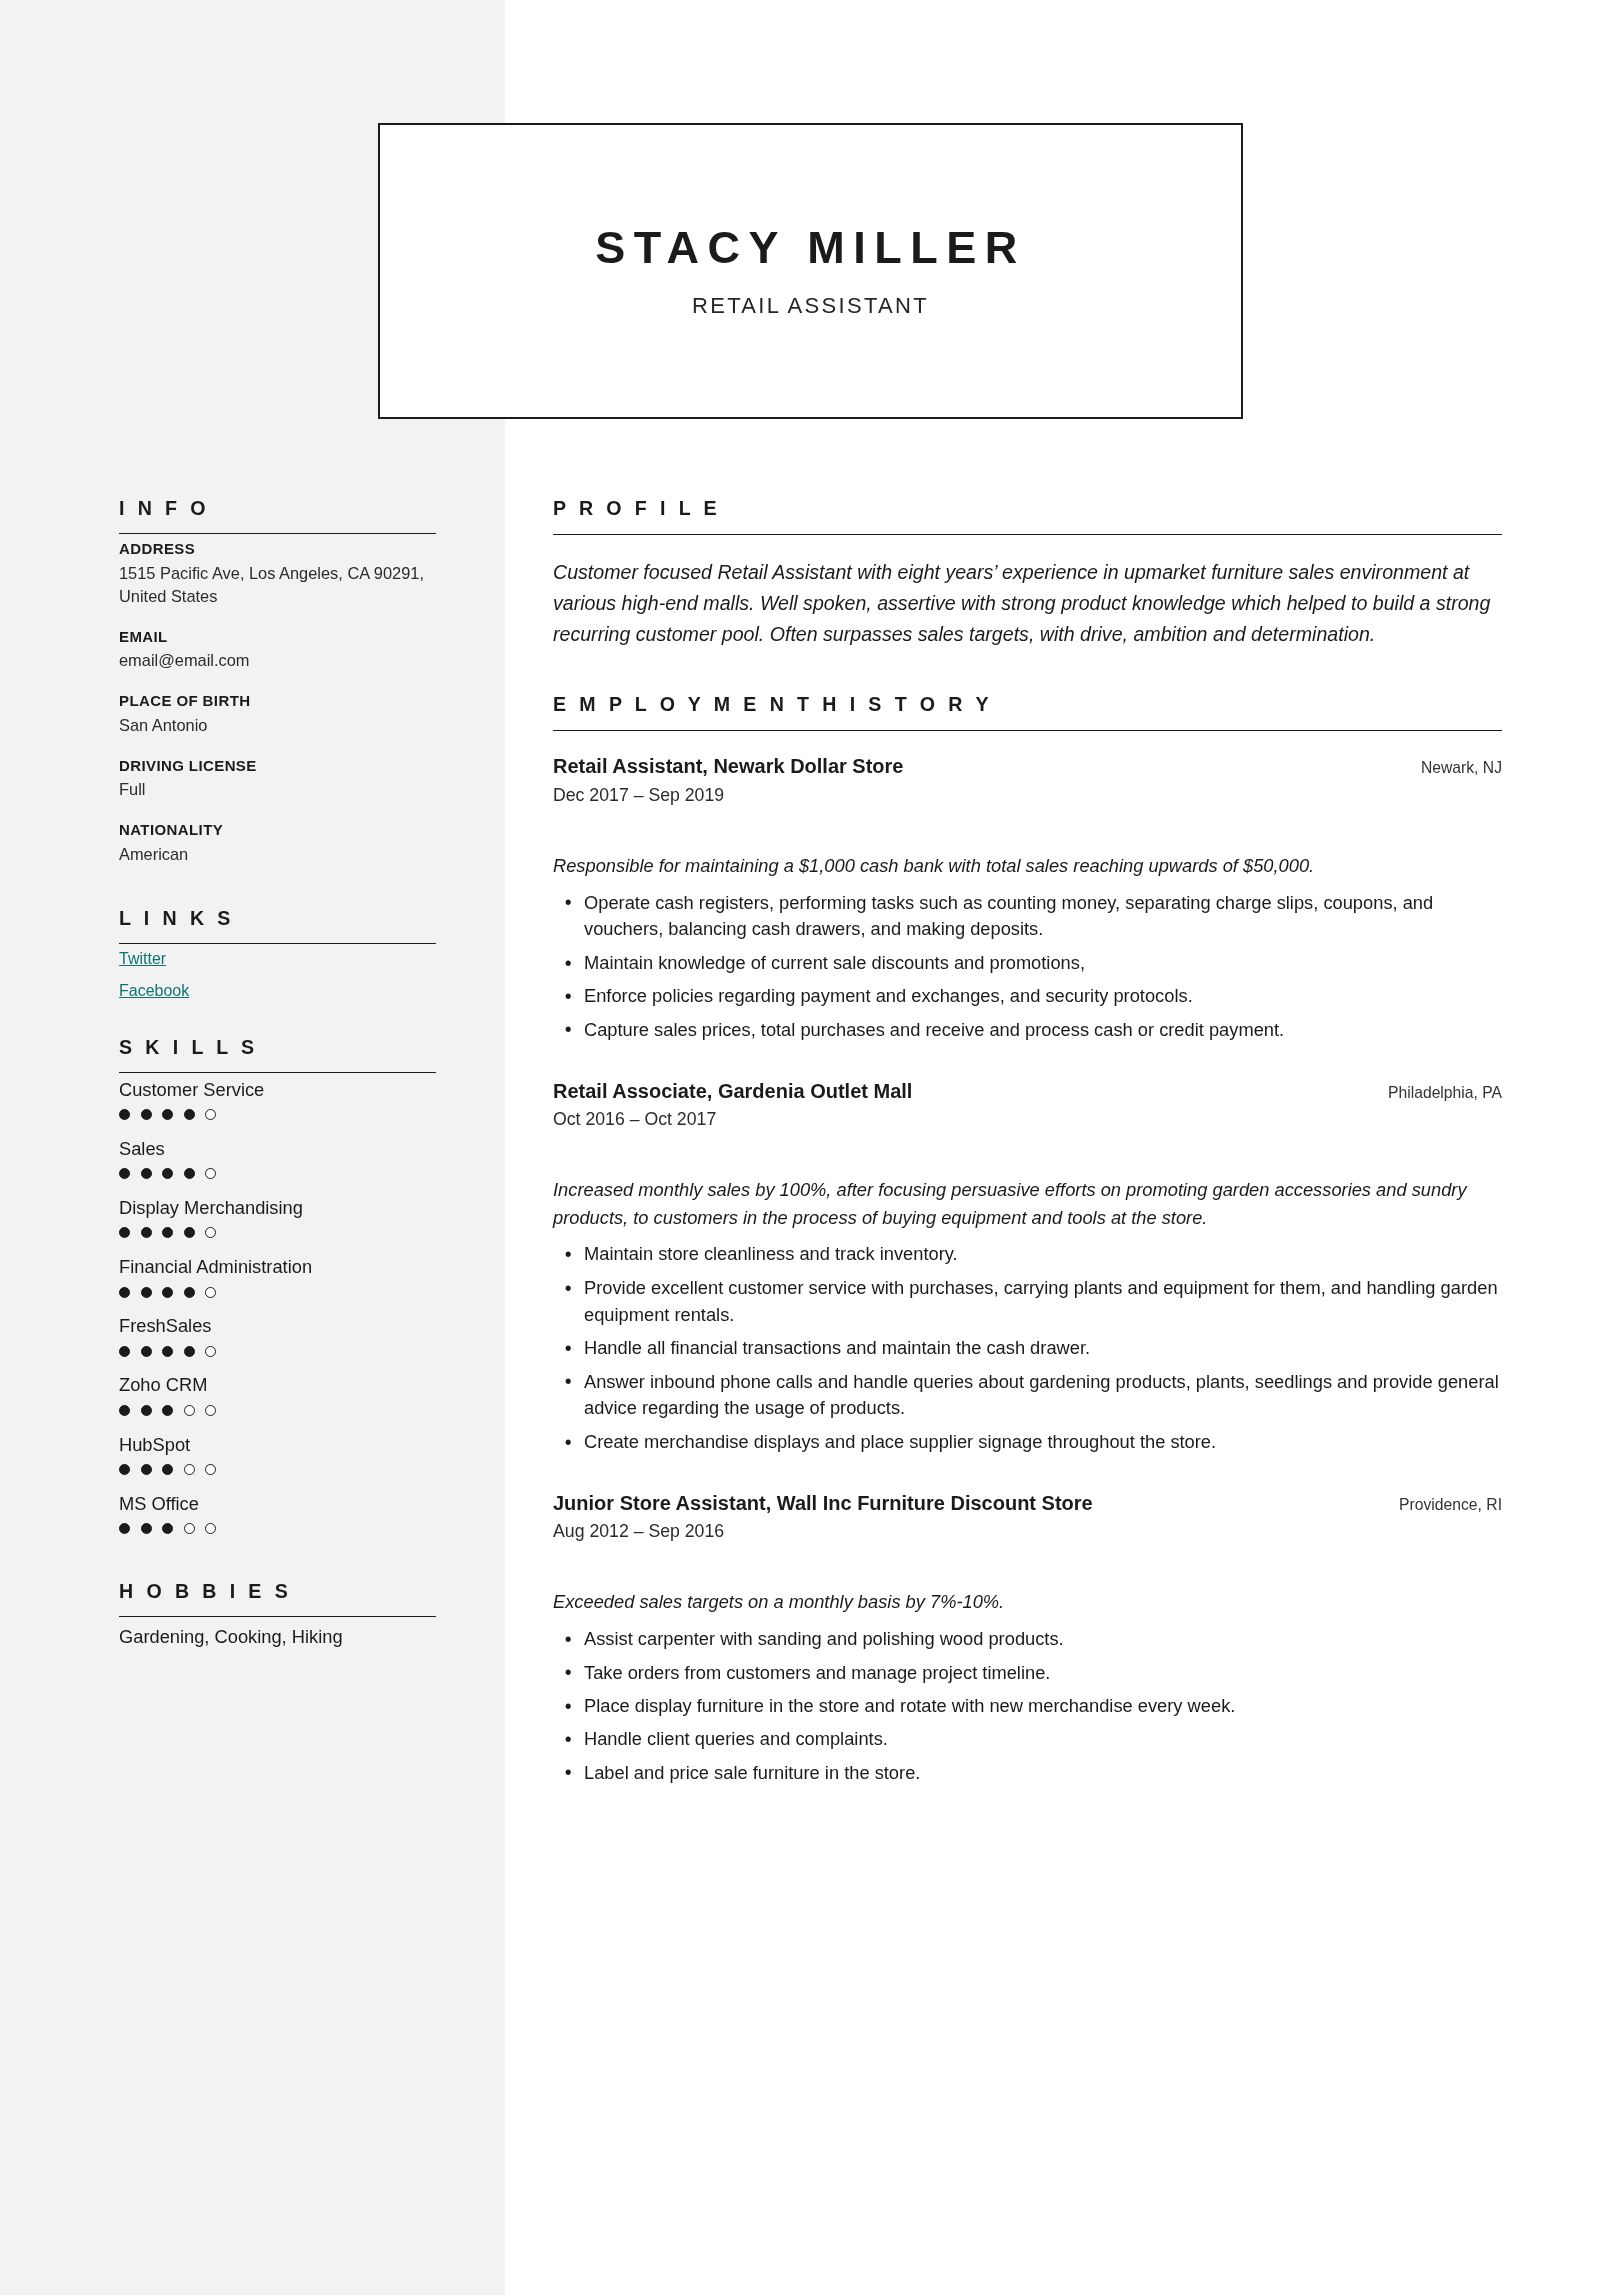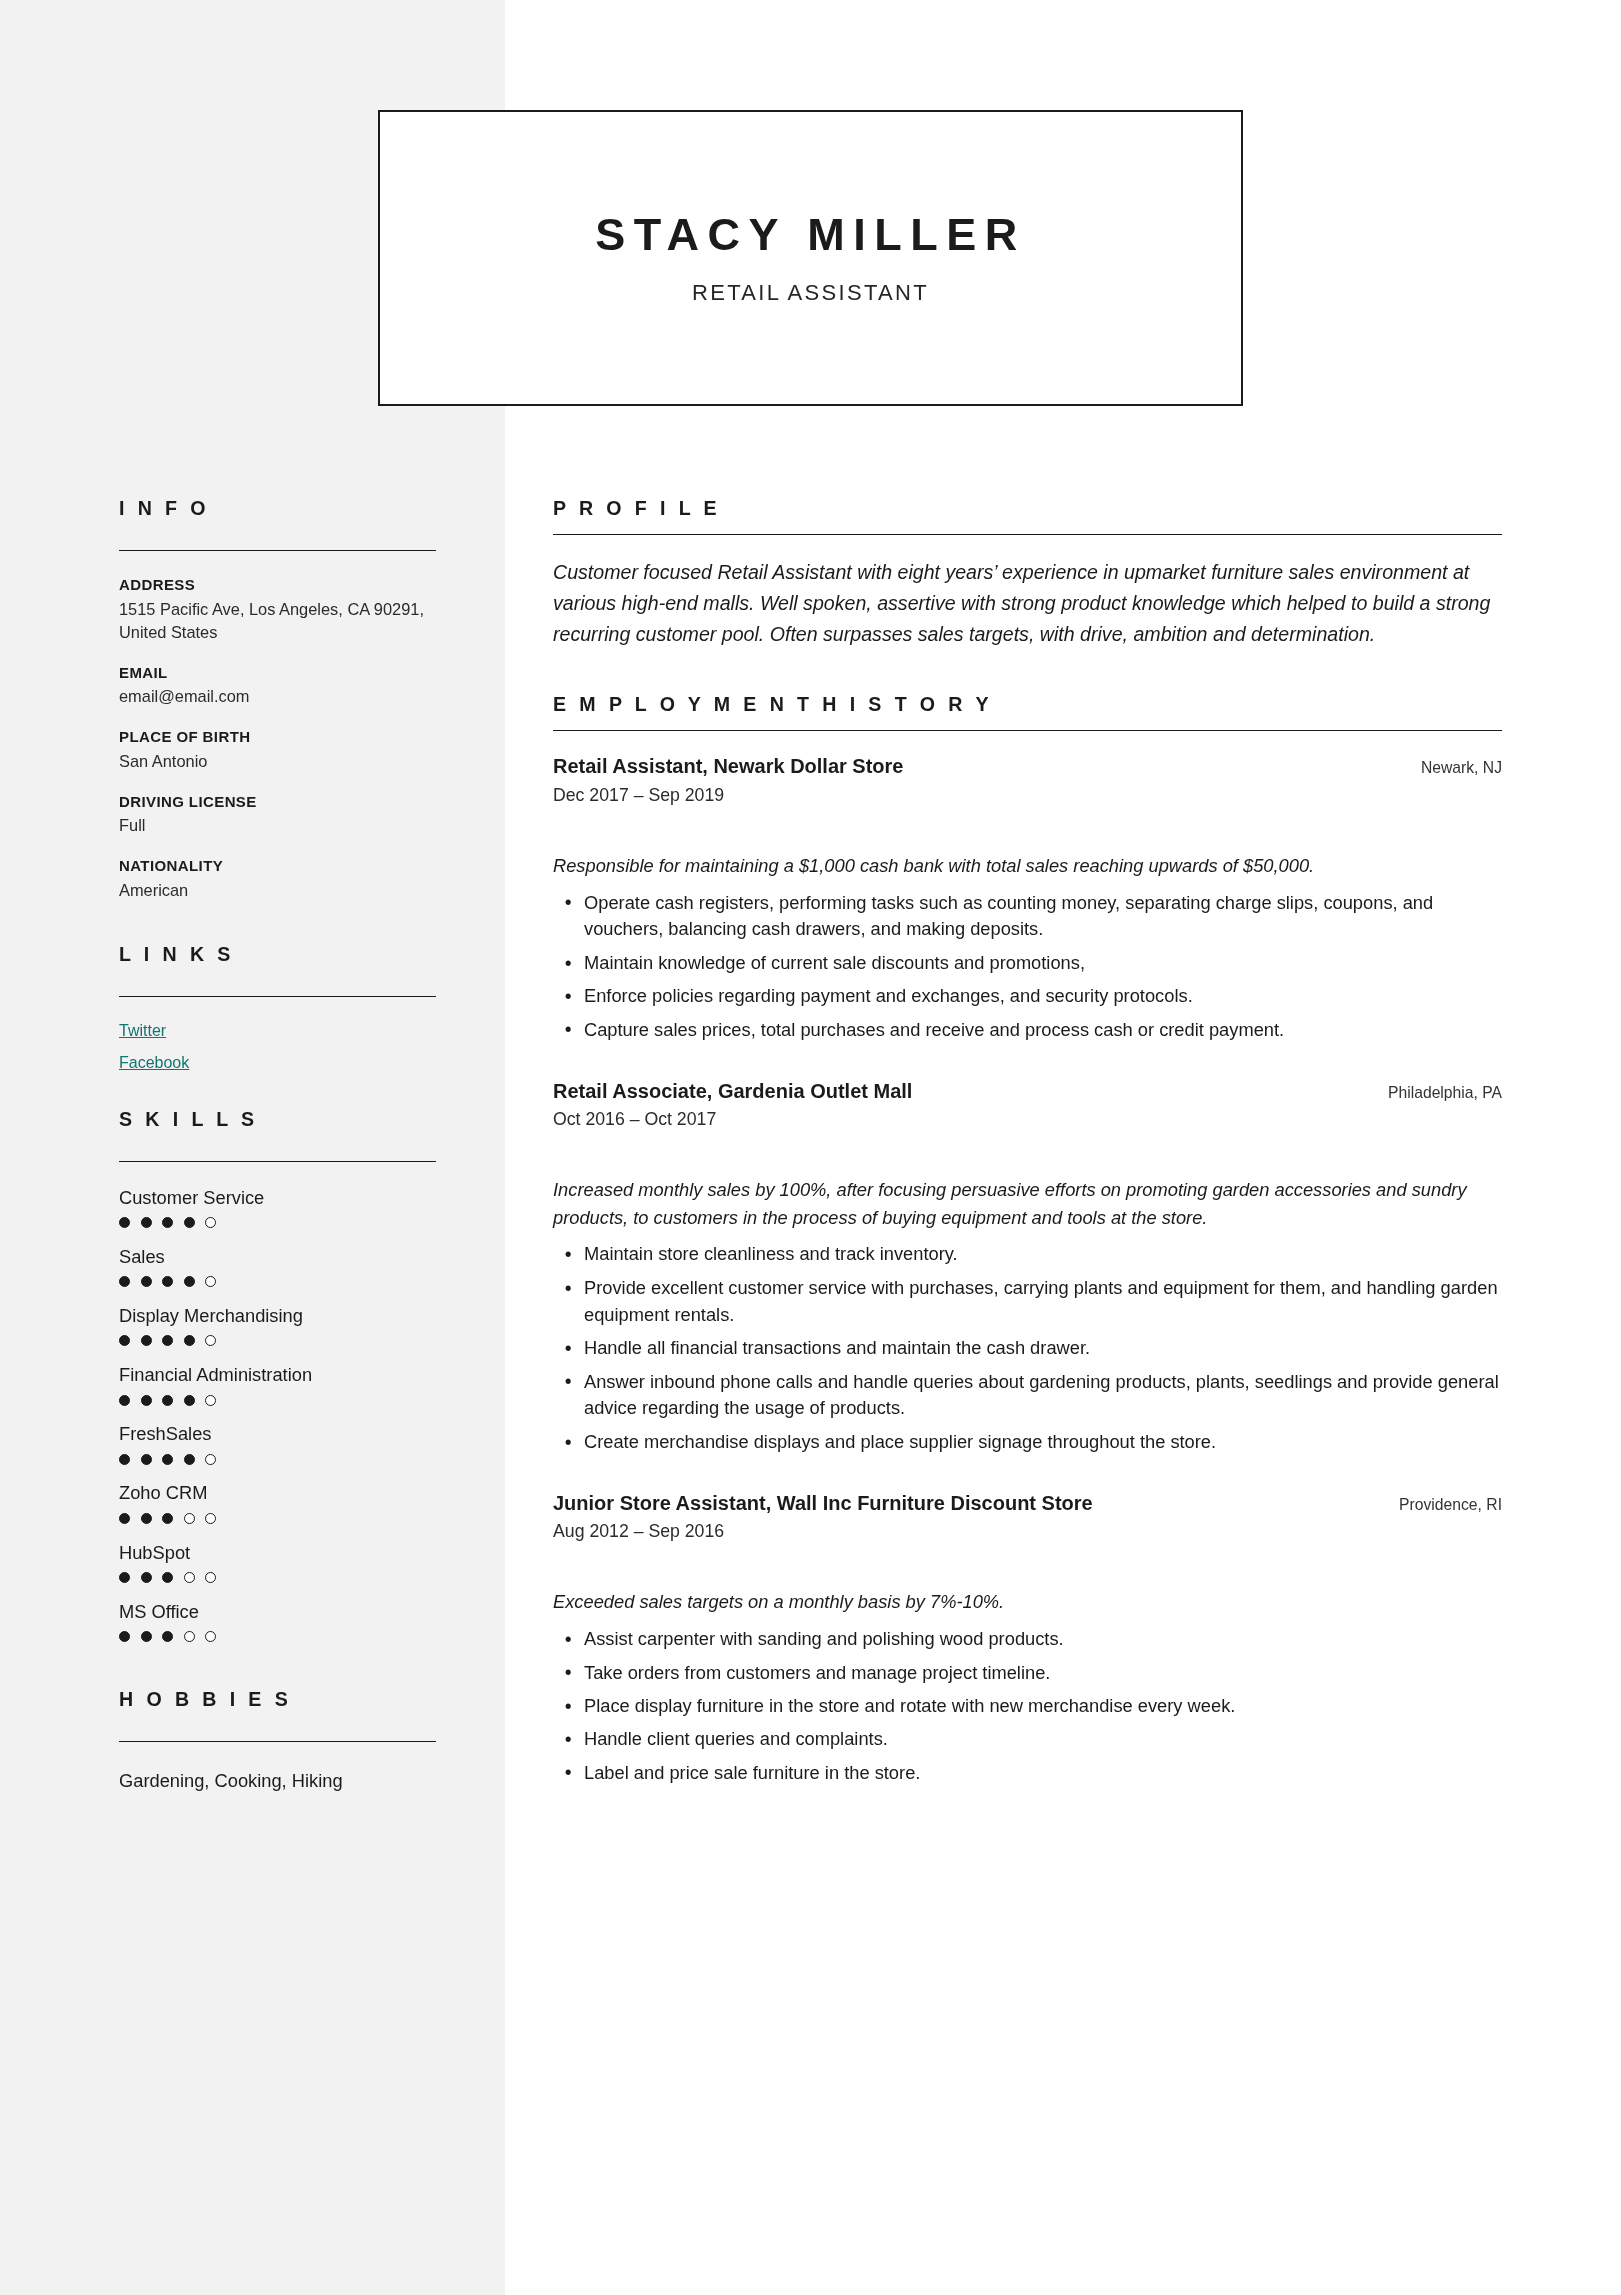--- a/index.html
+++ b/index.html
@@ -26,21 +26,21 @@
   }
   .content {
     position: relative;
     width: 100%;
     height: 100%;
   }
   
   .name-box {
     position: absolute;
     left: 378px;
-    top: 110px;
+    top: 123px;
     width: 865px;
     height: 296px;
     border: 2px solid #1b1b1b;
     background: #ffffff;
     display: flex;
     flex-direction: column;
     align-items: center;
     justify-content: center;
   }
   .name {
@@ -64,23 +64,23 @@
     position: absolute;
     left: 119px;
     top: 497px;
     width: 317px;
   }
   .sec-title {
     font-size: 19.6px;
     font-weight: 700;
     letter-spacing: 3.9px;
     color: #1b1b1b;
-    padding-bottom: 30px;
+    padding-bottom: 13px;
     border-bottom: 1.3px solid #1b1b1b;
-    margin-bottom: 25px;
+    margin-bottom: 6px;
   }
   .field { margin-bottom: 19.6px; }
   .field-label {
     font-size: 15px;
     font-weight: 700;
     letter-spacing: 0.4px;
     color: #1b1b1b;
     margin-bottom: 4.6px;
   }
   .field-value {

